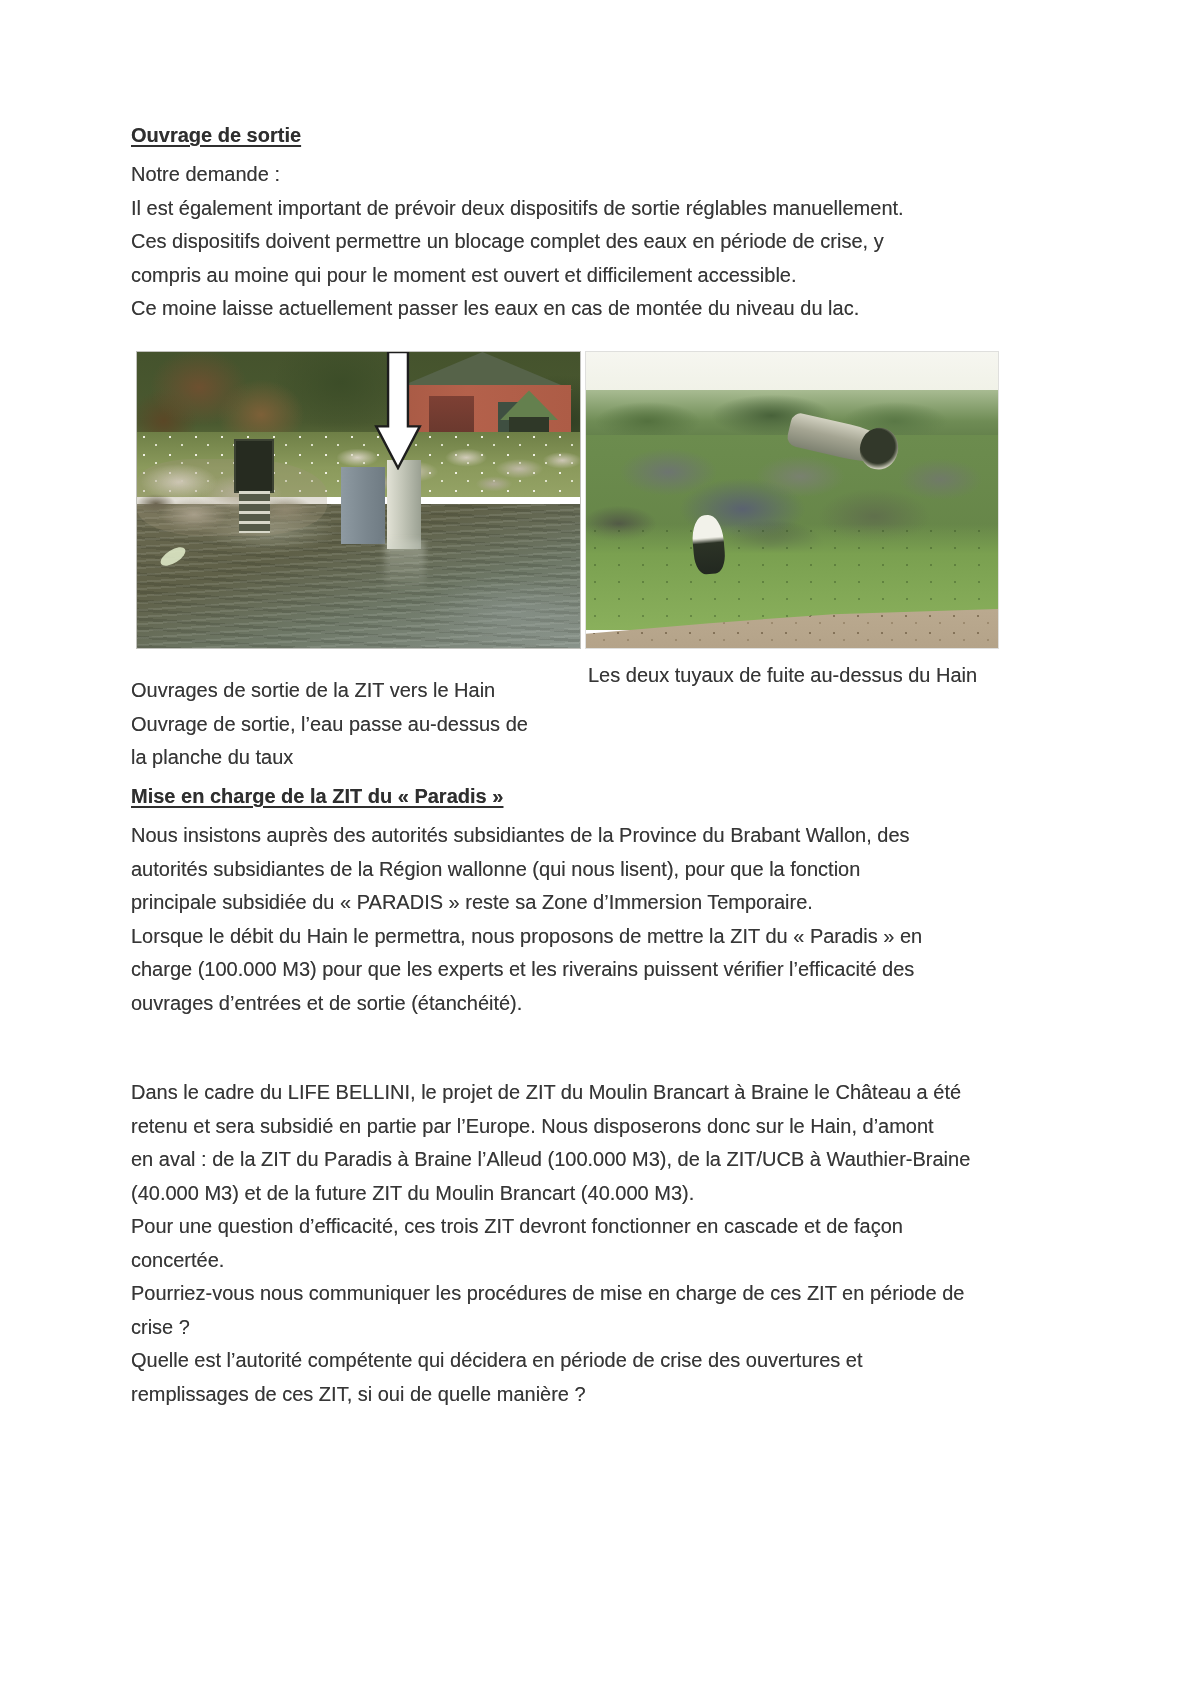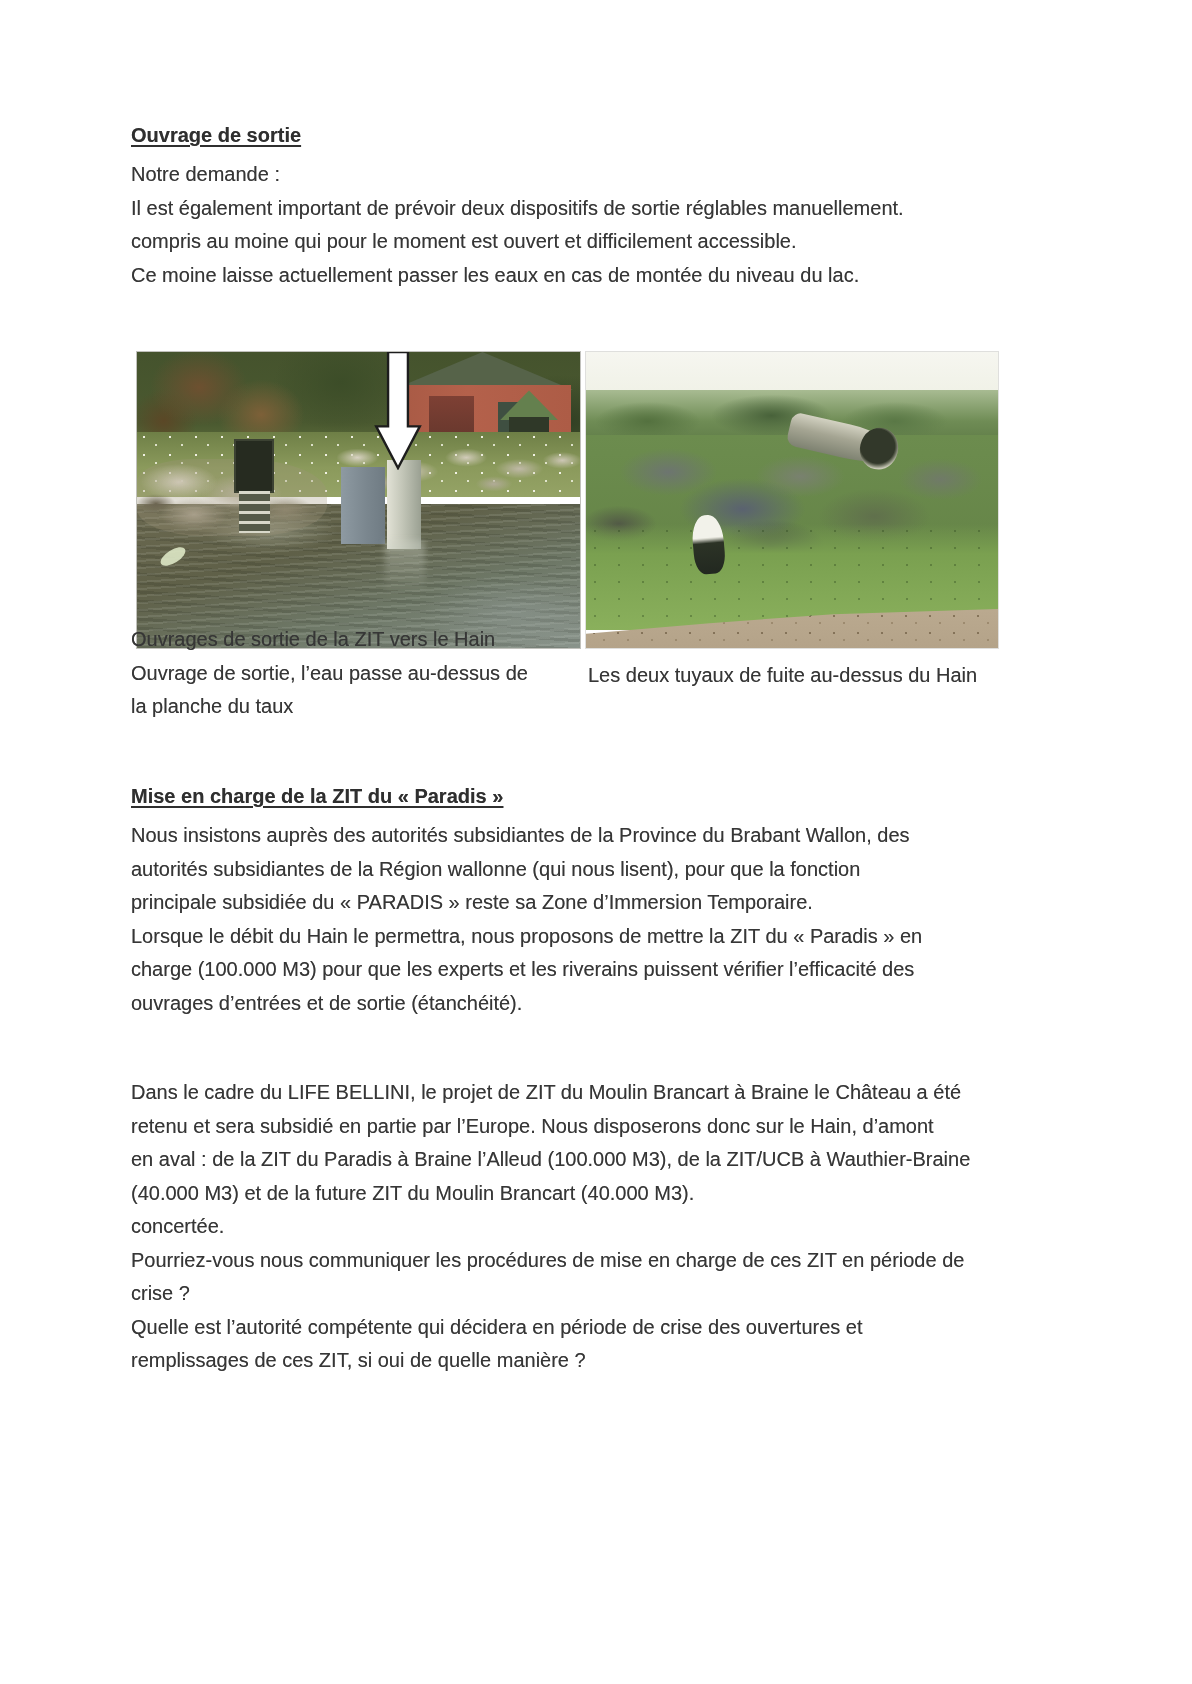--- a/index.html
+++ b/index.html
@@ -128,20 +128,21 @@
 </style>
 </head>
 <body>
 
 <div class="page">
 
   <div class="heading" style="top:124px">Ouvrage de sortie</div>
   <div class="tblock" style="top:158px">
     <div class="line">Notre demande :</div>
     <div class="line">Il est également important de prévoir deux dispositifs de sortie réglables manuellement.</div>
+    <div class="line">Ces dispositifs doivent permettre un blocage complet des eaux en période de crise, y</div>
     <div class="line">compris au moine qui pour le moment est ouvert et difficilement accessible.</div>
     <div class="line">Ce moine laisse actuellement passer les eaux en cas de montée du niveau du lac.</div>
   </div>
 
   <div class="photo photo-left">
     <div class="layer pl-trees"></div>
     <div class="layer pl-roof"></div>
     <div class="layer pl-house"></div>
     <div class="layer pl-porch"></div>
     <div class="layer pl-door"></div>
@@ -168,21 +169,21 @@
     <div class="layer pr-trees"></div>
     <div class="layer pr-mid"></div>
     <div class="layer pr-pipe">
       <div class="pr-pipe-end"></div>
     </div>
     <div class="layer pr-grass"></div>
     <div class="layer pr-pipe2"></div>
     <div class="layer pr-dirt"></div>
   </div>
 
-  <div class="tblock" style="top:623px">
+  <div class="tblock" style="top:674px">
     <div class="line">Ouvrages de sortie de la ZIT vers le Hain</div>
     <div class="line">Ouvrage de sortie, l’eau passe au-dessus de</div>
     <div class="line">la planche du taux</div>
   </div>
   <div class="tblock" style="top:659px;left:588px">
     <div class="line">Les deux tuyaux de fuite au-dessus du Hain</div>
   </div>
 
   <div class="heading" style="top:785px">Mise en charge de la ZIT du « Paradis »</div>
   <div class="tblock" style="top:819px">
@@ -192,20 +193,21 @@
     <div class="line">Lorsque le débit du Hain le permettra, nous proposons de mettre la ZIT du « Paradis » en</div>
     <div class="line">charge (100.000 M3) pour que les experts et les riverains puissent vérifier l’efficacité des</div>
     <div class="line">ouvrages d’entrées et de sortie (étanchéité).</div>
   </div>
 
   <div class="tblock" style="top:1076px">
     <div class="line">Dans le cadre du LIFE BELLINI, le projet de ZIT du Moulin Brancart à Braine le Château a été</div>
     <div class="line">retenu et sera subsidié en partie par l’Europe. Nous disposerons donc sur le Hain, d’amont</div>
     <div class="line">en aval : de la ZIT du Paradis à Braine l’Alleud (100.000 M3), de la ZIT/UCB à Wauthier-Braine</div>
     <div class="line">(40.000 M3) et de la future ZIT du Moulin Brancart (40.000 M3).</div>
+    <div class="line">Pour une question d’efficacité, ces trois ZIT devront fonctionner en cascade et de façon</div>
     <div class="line">concertée.</div>
     <div class="line">Pourriez-vous nous communiquer les procédures de mise en charge de ces ZIT en période de</div>
     <div class="line">crise ?</div>
     <div class="line">Quelle est l’autorité compétente qui décidera en période de crise des ouvertures et</div>
     <div class="line">remplissages de ces ZIT, si oui de quelle manière ?</div>
   </div>
 
 </div>
 
 </body></html>

